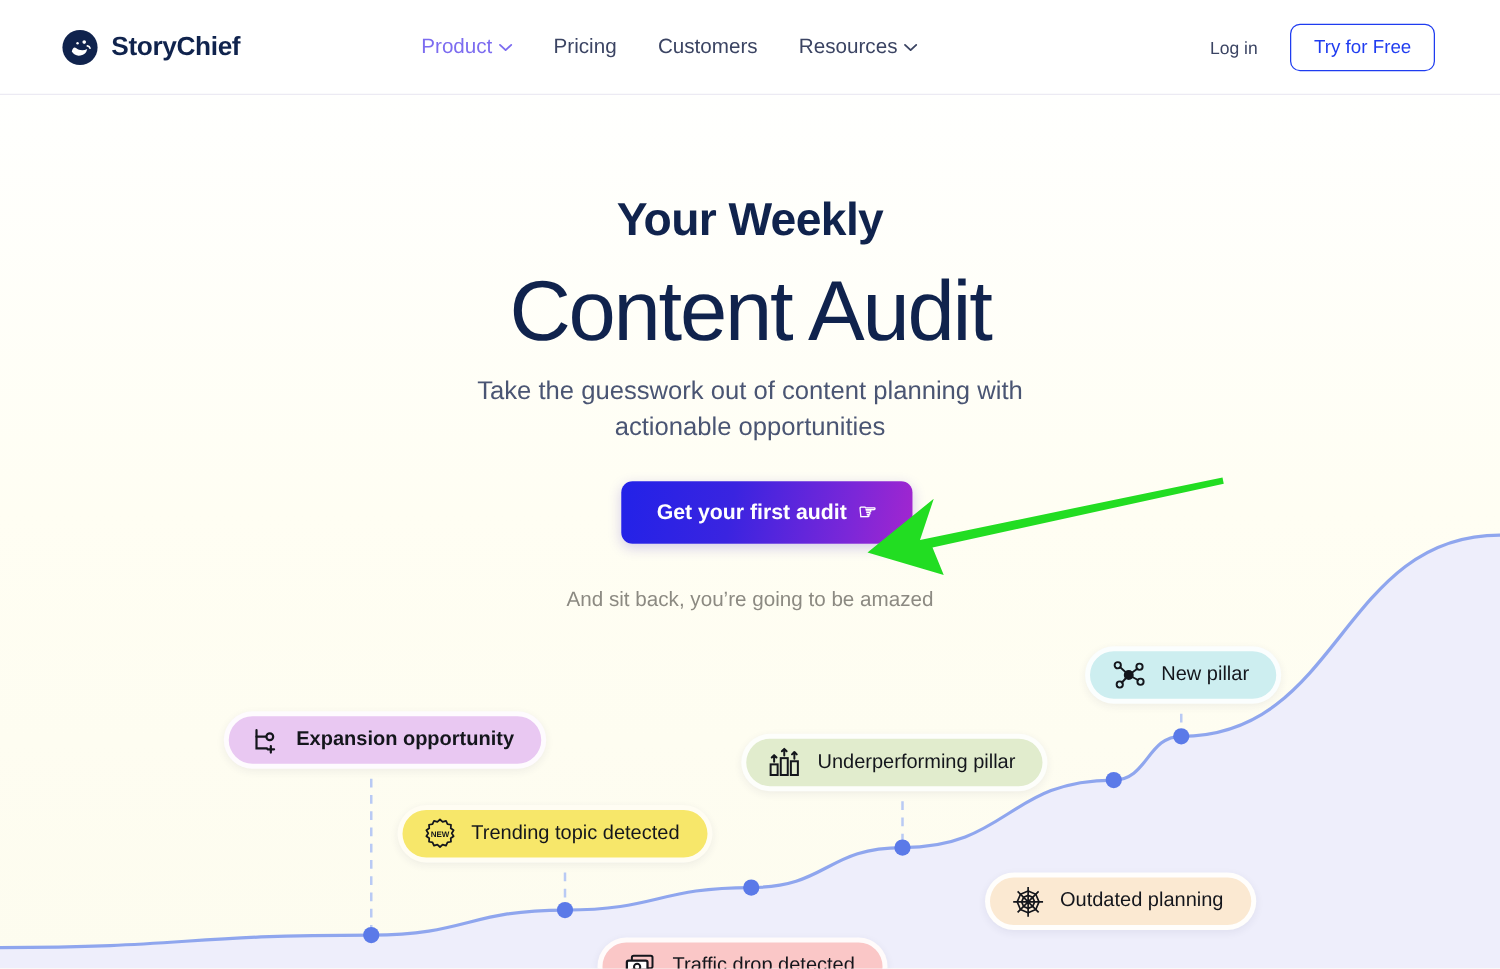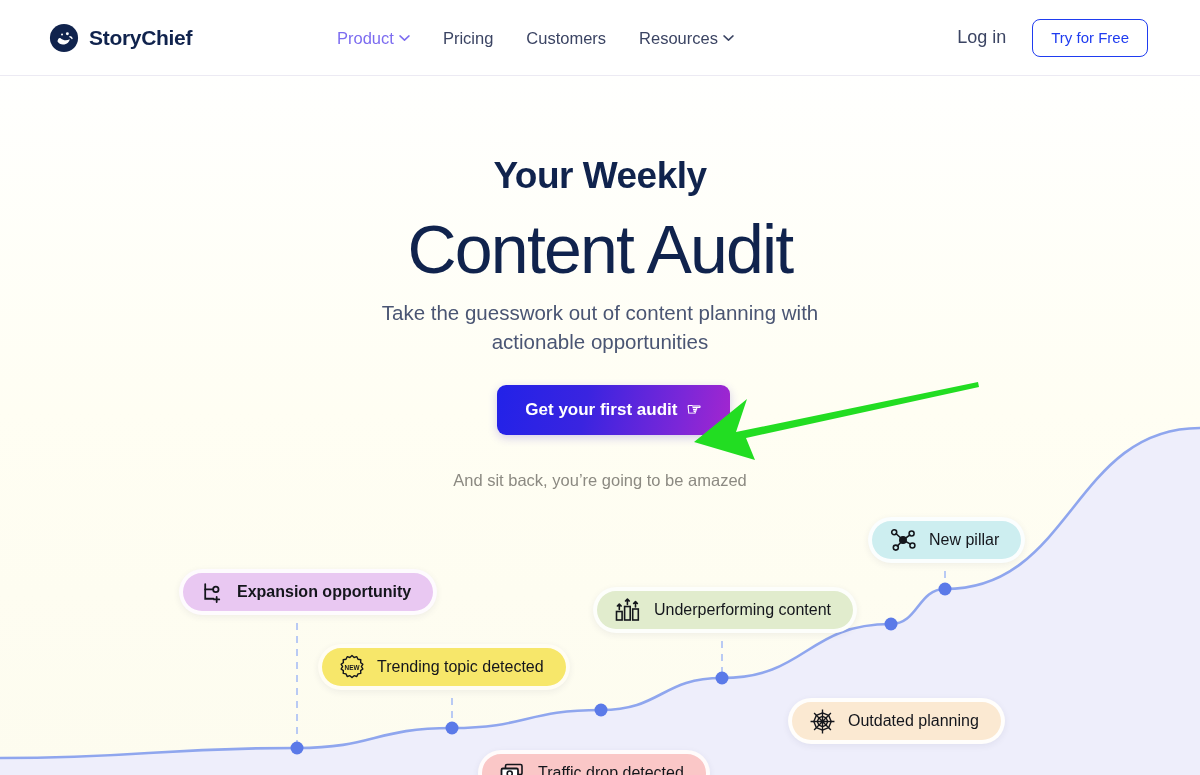--- a/index.html
+++ b/index.html
@@ -46,21 +46,21 @@
   }
   .nav-link.active { color: #7c6cf0; }
   .caret { display: block; }
 
   .nav-right {
     position: absolute; right: 52px; top: 50%;
     transform: translateY(-50%);
     display: flex; align-items: center; gap: 26px;
   }
   .login-link {
-    font-size: 18px; color: #3b4463; text-decoration: none;
+    font-size: 14px; color: #3b4463; text-decoration: none;
     white-space: nowrap; cursor: pointer;
   }
   .try-btn {
     display: inline-flex; align-items: center; justify-content: center;
     height: 38px; padding: 0 18px;
     border: 1.6px solid #1f3cf0; border-radius: 8px;
     background: #ffffff; color: #1f3cf0;
     font-size: 15px; font-weight: normal; white-space: nowrap;
     cursor: pointer; font-family: inherit;
   }
@@ -249,21 +249,21 @@
         </div>
         <div class="pill" style="left: 593px; top: 511px; background: rgb(225, 236, 205);">
           <svg width="28" height="26" viewBox="0 0 28 26">
        <rect x="2.5" y="14.5" width="5.6" height="8.5" stroke="#14161c" stroke-width="1.6" fill="none"></rect>
        <rect x="10.6" y="9.5" width="5.6" height="13.5" stroke="#14161c" stroke-width="1.6" fill="none"></rect>
        <rect x="18.7" y="12" width="5.6" height="11" stroke="#14161c" stroke-width="1.6" fill="none"></rect>
        <path d="M5.3 12.4V7.2M3.4 9l1.9-1.9L7.2 9" stroke="#14161c" stroke-width="1.6" fill="none" stroke-linecap="round" stroke-linejoin="round"></path>
        <path d="M13.4 7.4V2.2M11.5 4l1.9-1.9L15.3 4" stroke="#14161c" stroke-width="1.6" fill="none" stroke-linecap="round" stroke-linejoin="round"></path>
        <path d="M21.5 9.9V4.7M19.6 6.5l1.9-1.9 1.9 1.9" stroke="#14161c" stroke-width="1.6" fill="none" stroke-linecap="round" stroke-linejoin="round"></path>
      </svg>
-          <span>Underperforming content</span>
+          <span>Underperforming pillar</span>
         </div>
         <div class="pill" style="left: 788px; top: 622px; background: rgb(251, 233, 210);">
           <svg width="27" height="27" viewBox="0 0 26 26">
        <g stroke="#14161c" stroke-width="1.3" fill="none" stroke-linejoin="round">
          <path d="M13 13 13 1.5M13 13 21.1 4.9M13 13 24.5 13M13 13 21.1 21.1M13 13 13 24.5M13 13 4.9 21.1M13 13 1.5 13M13 13 4.9 4.9"></path>
          <path d="M13 4.6 18.9 7.1 21.4 13 18.9 18.9 13 21.4 7.1 18.9 4.6 13 7.1 7.1 Z"></path>
          <path d="M13 8 16.5 9.5 18 13 16.5 16.5 13 18 9.5 16.5 8 13 9.5 9.5 Z"></path>
        </g>
      </svg>
           <span>Outdated planning</span>

